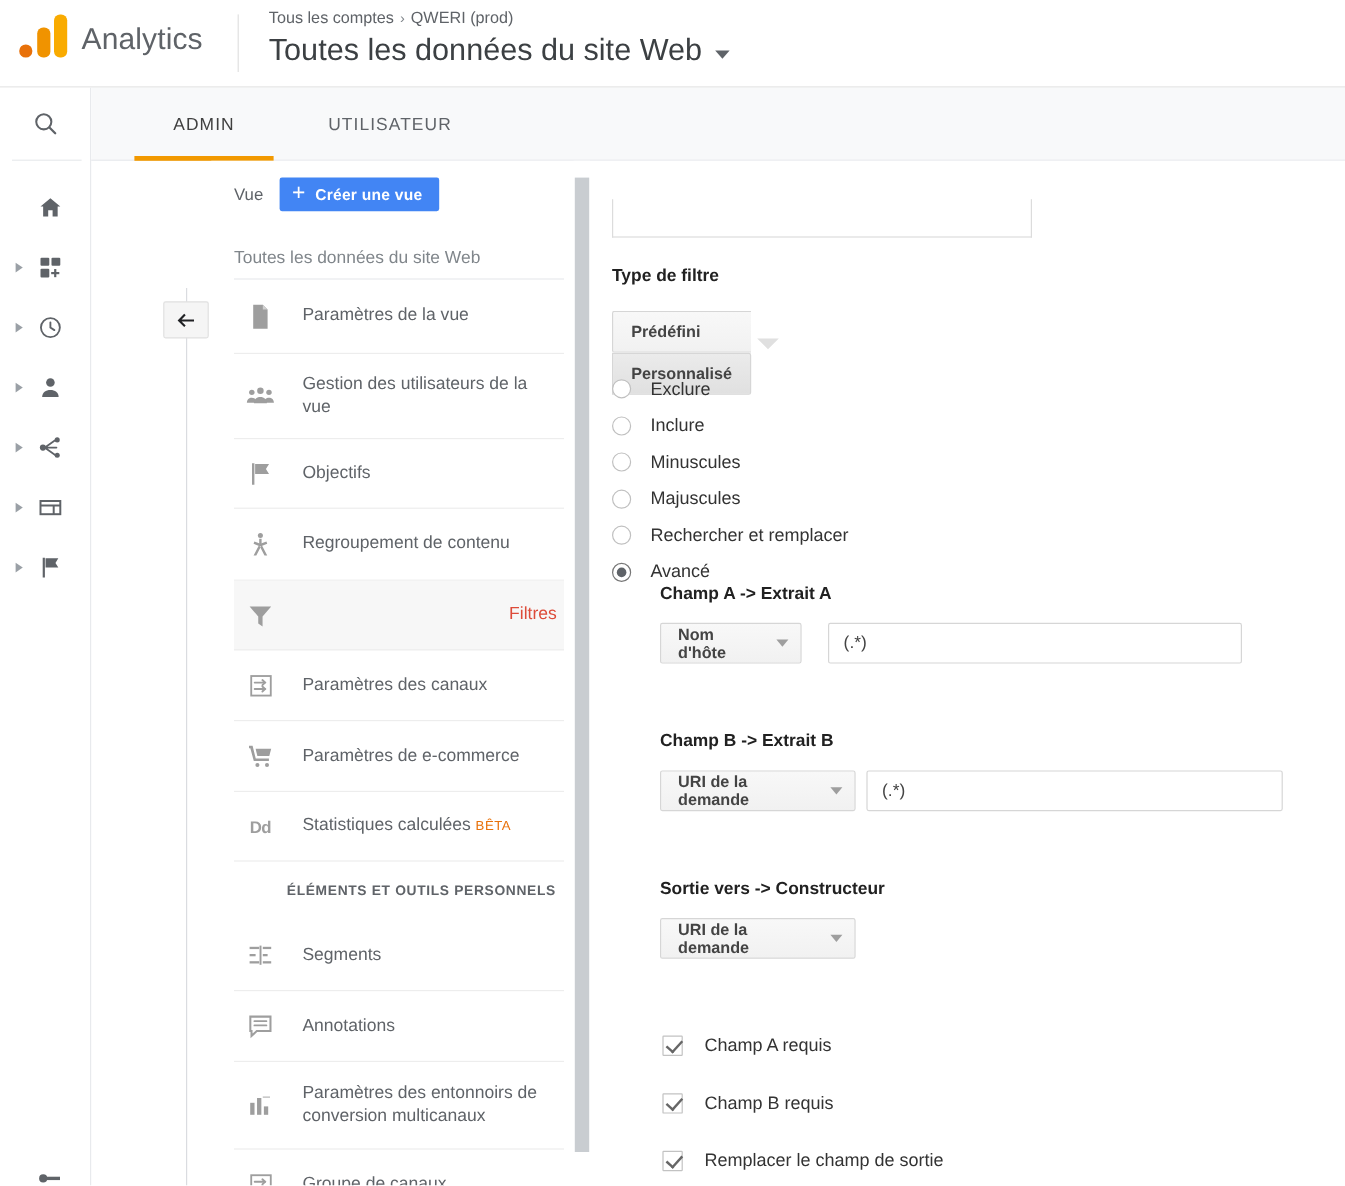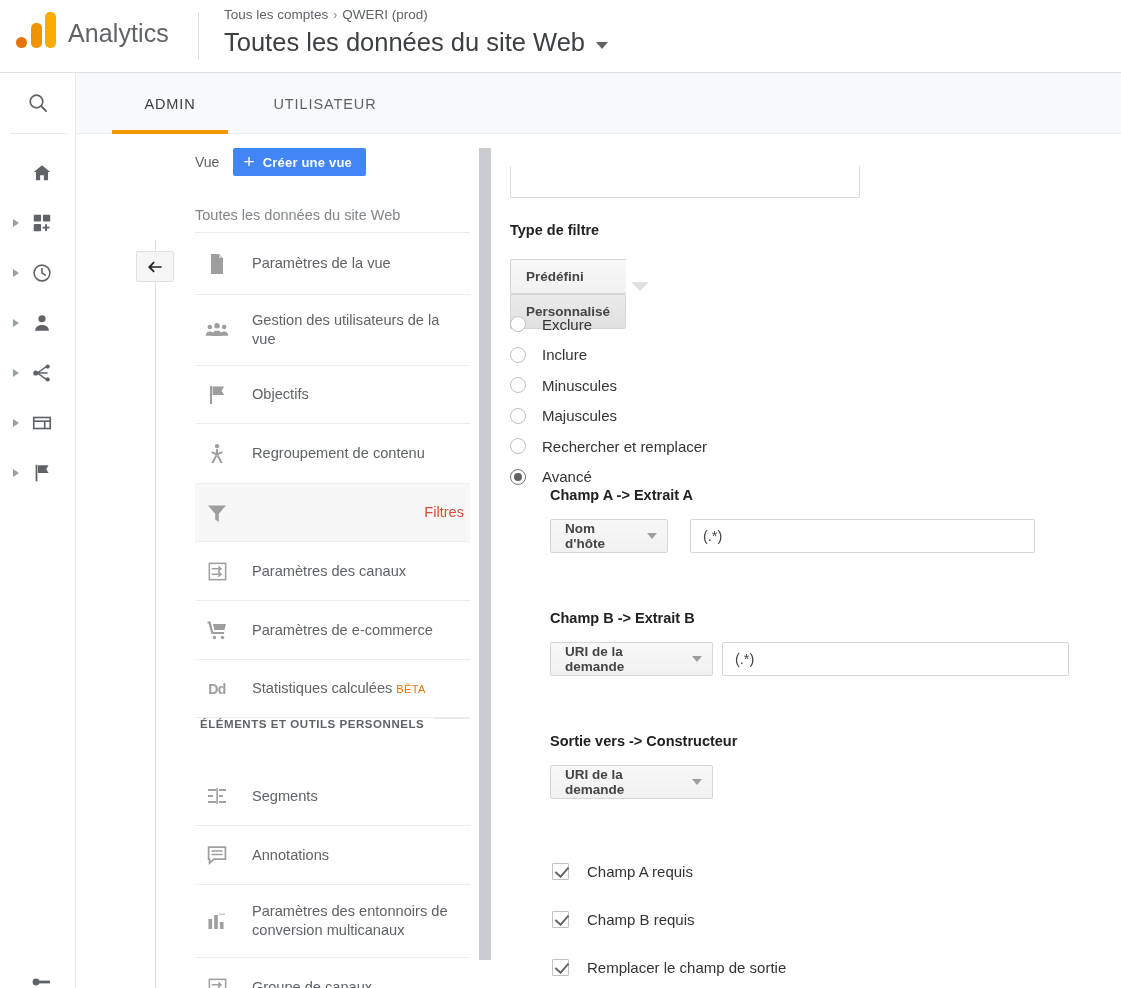--- a/index.html
+++ b/index.html
@@ -137,21 +137,21 @@
   }
   .menu-item .mi-label {
     font-size: 14.6px; color: #5f6368; line-height: 19px; padding-right: 6px;
   }
   .menu-item.active { background: #f7f7f7; justify-content: space-between; }
   .menu-item.active .mi-label { color: #dd4b39; }
   .badge-beta {
     color: #e8710a; font-size: 11px; letter-spacing: .4px; margin-left: 4px; font-variant: small-caps;
   }
   .section-head {
-    position: relative; display: flex; gap: 10px; padding-left: 5px;
+    position: relative; display: flex; align-items: center; gap: 10px; padding-left: 5px; margin-left: 39px;
   }
   .section-head .sh-text {
     font-size: 11.5px; font-weight: 700; color: #5f6368; letter-spacing: .55px; white-space: nowrap;
   }
   .section-head .sh-rule { flex: 1; height: 1px; background: #e8eaed; }
   .dd-ico { font-size: 14px; font-weight: 700; color: #9e9e9e; letter-spacing: -.5px; }
 
   
   .menu-scroll-track {
     position: absolute; left: 478px; top: 134px; width: 14px; height: 854px; background: #ffffff;

